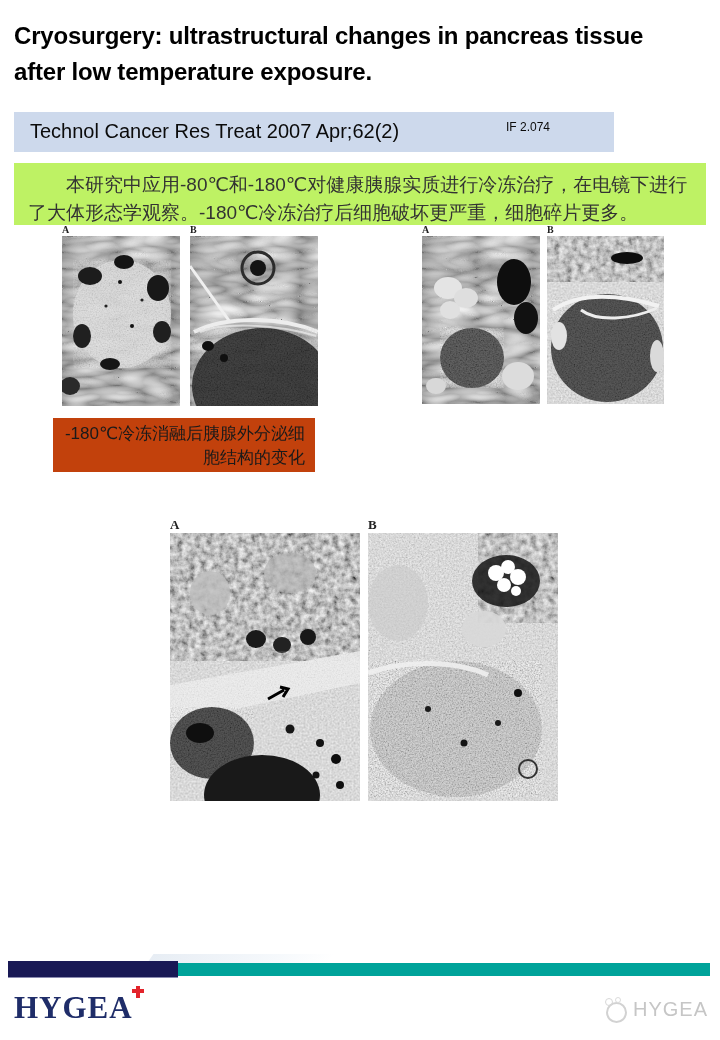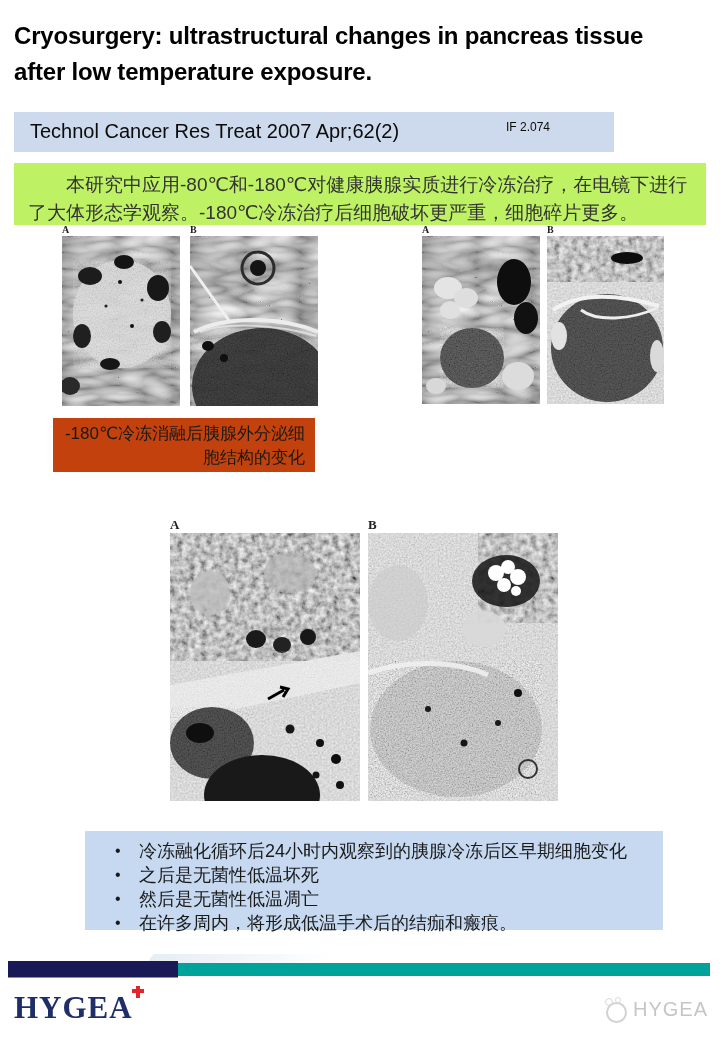--- a/index.html
+++ b/index.html
@@ -256,28 +256,20 @@
         <path d="M0,140 C40,126 90,128 120,142" stroke="#efefef" stroke-width="5" fill="none" opacity="0.9"></path>
         <circle cx="160" cy="236" r="9" fill="none" stroke="#333" stroke-width="2"></circle>
         <circle cx="60" cy="176" r="3" fill="#1a1a1a"></circle>
         <circle cx="96" cy="210" r="3.5" fill="#151515"></circle>
         <circle cx="130" cy="190" r="3" fill="#191919"></circle>
         <circle cx="150" cy="160" r="4" fill="#101010"></circle>
       </svg>
     </div>
   </div>
 
-  <div class="bullet-box">
-    <ul>
-      <li>冷冻融化循环后24小时内观察到的胰腺冷冻后区早期细胞变化</li>
-      <li>之后是无菌性低温坏死</li>
-      <li>然后是无菌性低温凋亡</li>
-      <li>在许多周内，将形成低温手术后的结痂和瘢痕。</li>
-    </ul>
-  </div>
 
   <div class="footer-wedge"></div>
   <div class="footer-bar-navy"></div>
   <div class="footer-bar-teal"></div>
 
   <div class="logo">
     <span>HYGEA</span>
     <span class="logo-cross">
       <span class="v"></span>
         <span class="h"></span>

